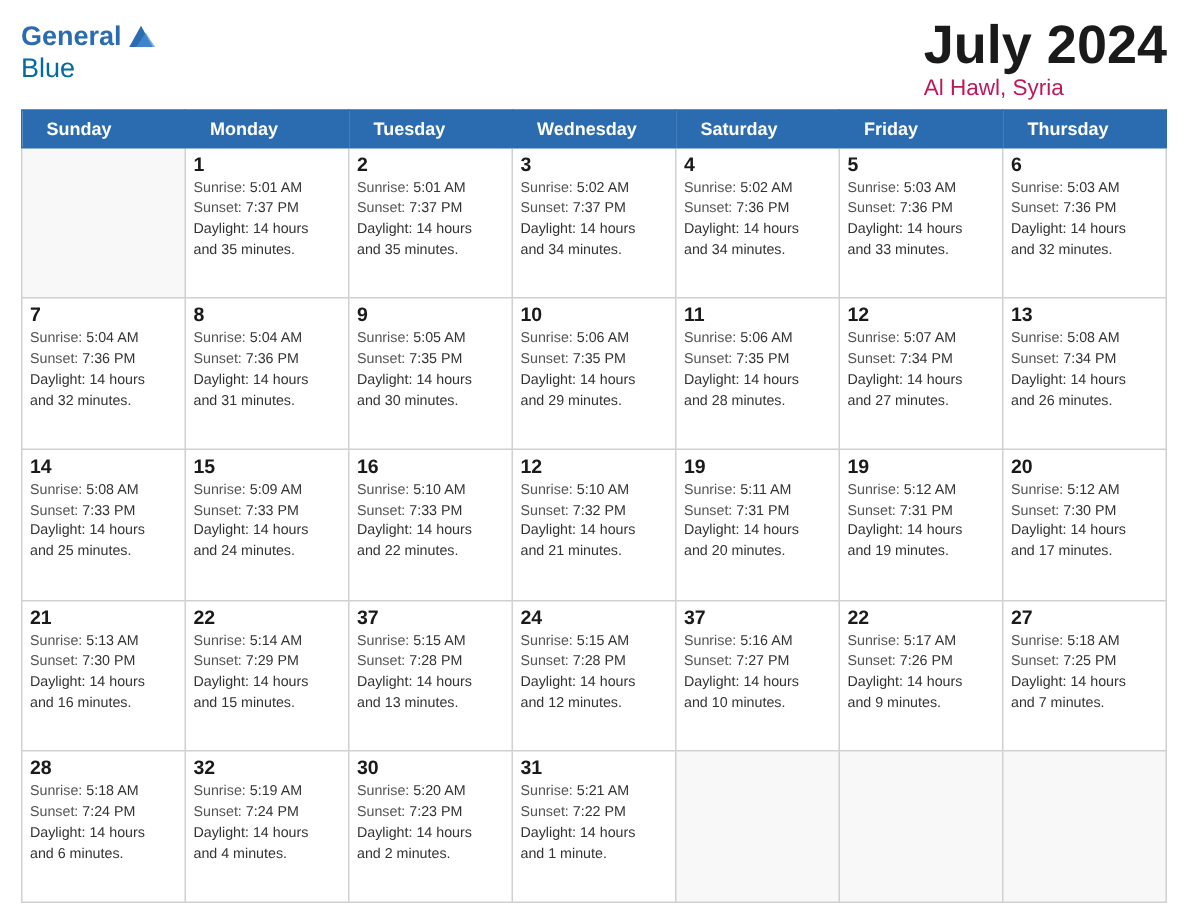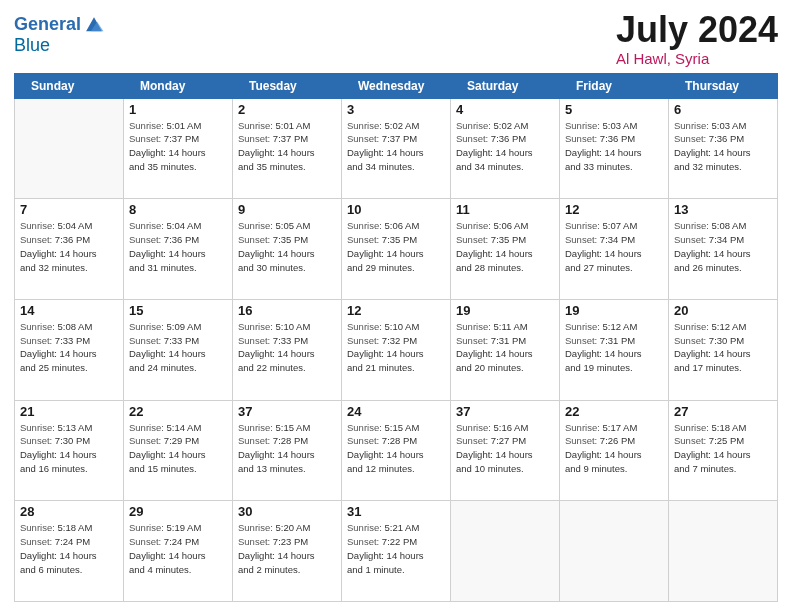--- a/index.html
+++ b/index.html
@@ -251,21 +251,21 @@
             <span class="day-number">27</span>
             <div class="day-info"><span class="label">Sunrise: </span>5:18 AM<br><span class="label">Sunset: </span>7:25 PM<br>Daylight: 14 hours<br> and 7 minutes.</div>
           </td>
         </tr>
         <tr>
           <td>
             <span class="day-number">28</span>
             <div class="day-info"><span class="label">Sunrise: </span>5:18 AM<br><span class="label">Sunset: </span>7:24 PM<br>Daylight: 14 hours<br> and 6 minutes.</div>
           </td>
           <td>
-            <span class="day-number">29</span>
+            <span class="day-number">32</span>
             <div class="day-info"><span class="label">Sunrise: </span>5:19 AM<br><span class="label">Sunset: </span>7:24 PM<br>Daylight: 14 hours<br> and 4 minutes.</div>
           </td>
           <td>
             <span class="day-number">30</span>
             <div class="day-info"><span class="label">Sunrise: </span>5:20 AM<br><span class="label">Sunset: </span>7:23 PM<br>Daylight: 14 hours<br> and 2 minutes.</div>
           </td>
           <td>
             <span class="day-number">31</span>
             <div class="day-info"><span class="label">Sunrise: </span>5:21 AM<br><span class="label">Sunset: </span>7:22 PM<br>Daylight: 14 hours<br> and 1 minute.</div>
           </td>

